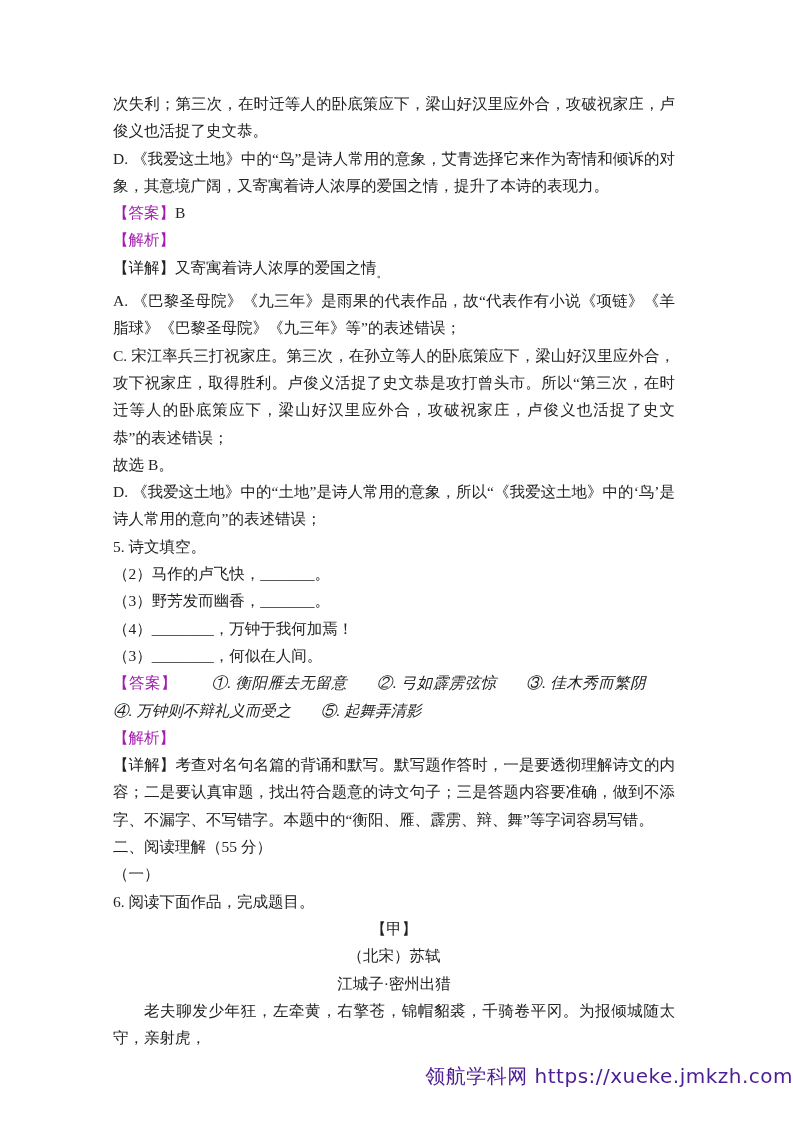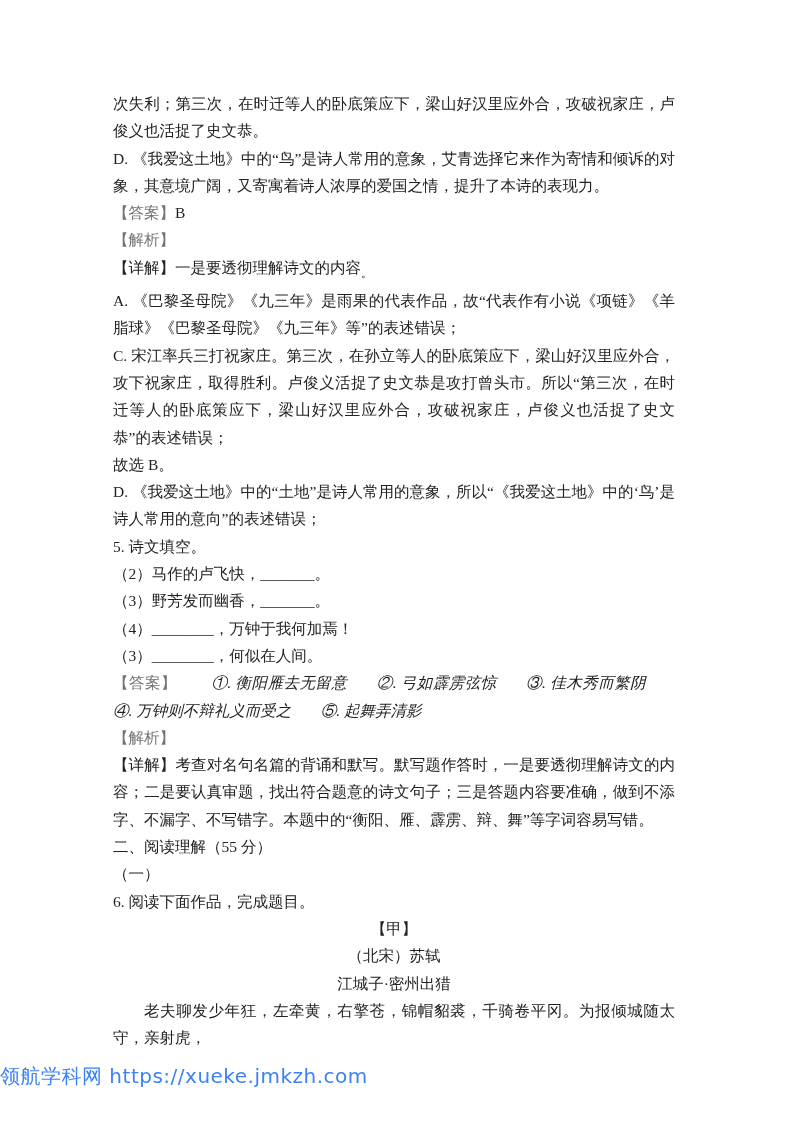--- a/index.html
+++ b/index.html
@@ -30,21 +30,21 @@
     color: #222222;
     font-size: 15.5px;
     line-height: 27.3px;
   }
   .content p {
     margin: 0;
     padding: 0;
     text-align: justify;
   }
   .blue {
-    color: #737373;
+    color: #a21caf;
   }
   .bold {
     font-weight: normal;
   }
   .center {
     text-align: center !important;
   }
   .indent2 {
     text-indent: 2em;
   }
@@ -61,42 +61,42 @@
   }
   .sub-period {
     font-size: 11px;
     vertical-align: -4px;
   }
   .watermark {
     position: absolute;
     top: 1063px;
     left: 0;
     width: 793px;
-    text-align: left;
-    color: #3b82f6;
+    text-align: right;
+    color: #4c1d95;
     font-size: 20px;
     font-family: "DejaVu Sans", "Liberation Sans", sans-serif;
     letter-spacing: 0.5px;
   }
 </style>
 </head>
 <body>
 
 <div class="page">
   <div class="content">
 
     <p>次失利；第三次，在时迁等人的卧底策应下，梁山好汉里应外合，攻破祝家庄，卢俊义也活捉了史文恭。</p>
 
     <p>D. 《我爱这土地》中的“鸟”是诗人常用的意象，艾青选择它来作为寄情和倾诉的对象，其意境广阔，又寄寓着诗人浓厚的爱国之情，提升了本诗的表现力。</p>
 
     <p><span class="blue">【答案】</span><span>B</span></p>
 
     <p><span class="blue">【解析】</span></p>
 
-    <p><span>【详解】</span><span>一是要透彻理解诗文的内容</span><span class="sub-period">。</span></p>
+    <p><span>【详解】</span><span>又寄寓着诗人浓厚的爱国之情</span><span class="sub-period">。</span></p>
 
     <p>A. 《巴黎圣母院》《九三年》是雨果的代表作品，故“代表作有小说《项链》《羊脂球》《巴黎圣母院》《九三年》等”的表述错误；</p>
 
     <p>C. 宋江率兵三打祝家庄。第三次，在孙立等人的卧底策应下，梁山好汉里应外合，攻下祝家庄，取得胜利。卢俊义活捉了史文恭是攻打曾头市。所以“第三次，在时迁等人的卧底策应下，梁山好汉里应外合，攻破祝家庄，卢俊义也活捉了史文恭”的表述错误；</p>
 
     <p>故选 B。</p>
 
     <p>D. 《我爱这土地》中的“土地”是诗人常用的意象，所以“《我爱这土地》中的‘鸟’是诗人常用的意向”的表述错误；</p>
 
     <p>5. 诗文填空。</p>

